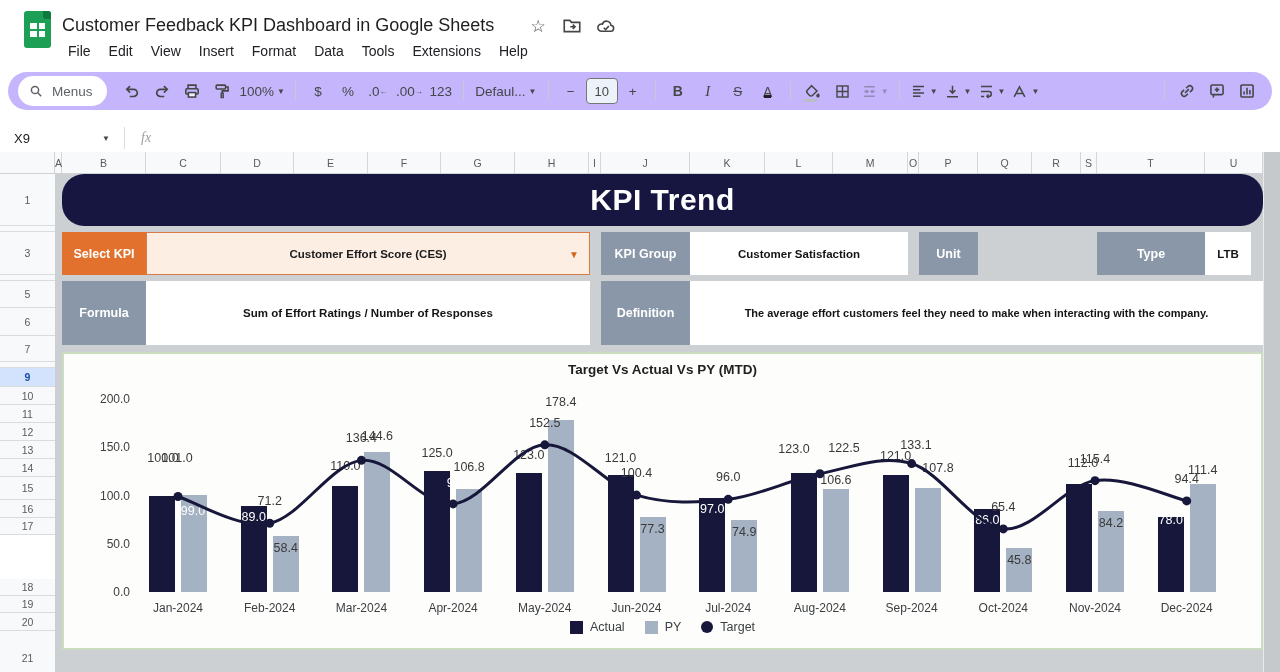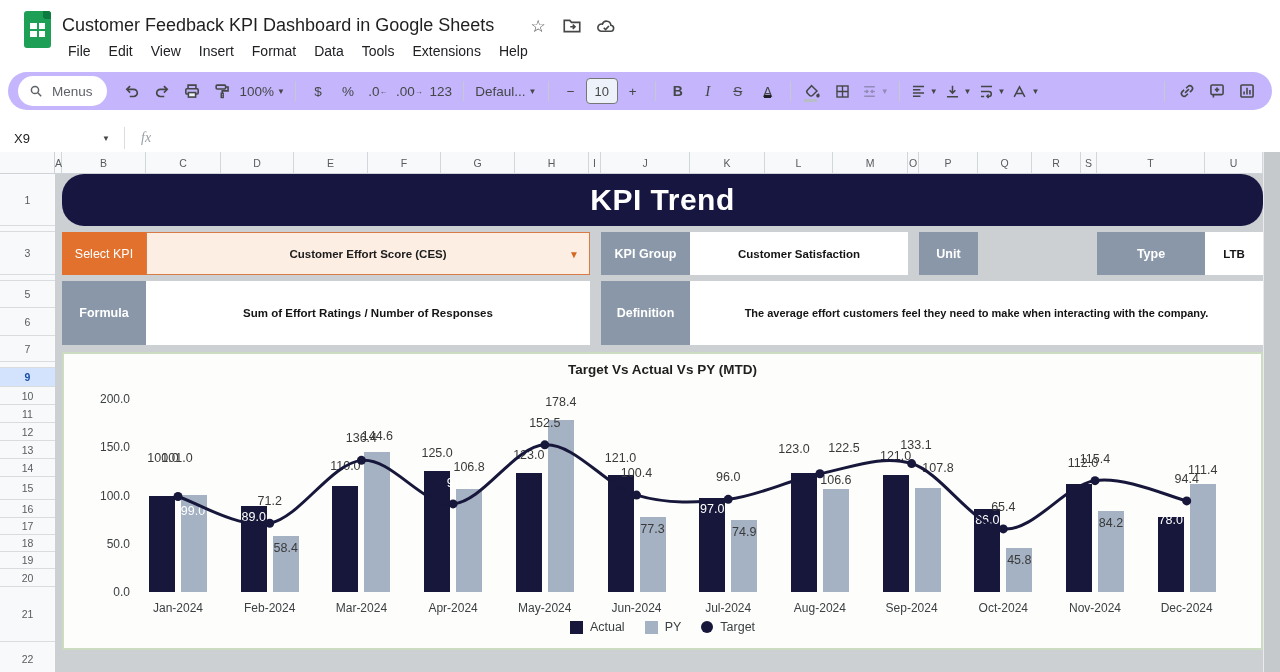--- a/index.html
+++ b/index.html
@@ -52,21 +52,21 @@
            border-right:1px solid #d4d7da;border-bottom:1px solid #cfd3d7;box-sizing:border-box;}
   .rowheads{position:absolute;left:0;top:174px;width:55px;display:flex;flex-direction:column;}
   .rowcell{width:55px;text-align:center;font-size:10.5px;color:#575b5f;background:#f8f9fa;
            border-bottom:1px solid #d9dcdf;box-sizing:border-box;display:flex;align-items:center;justify-content:center;}
   .rowsel{background:#d3e3fd;color:#174ea6;font-weight:bold;}
   .gridbg{position:absolute;left:55px;top:174px;width:1208px;height:498px;background:#cdd0d3;}
   .rstrip{position:absolute;left:1263px;top:152px;width:17px;height:520px;background:#c6c9cc;border-left:1px solid #e8eaed;}
   
   .blk{position:absolute;box-sizing:border-box;display:flex;align-items:center;justify-content:center;text-align:center;}
   .banner{left:62px;top:174px;width:1201px;height:52px;background:#161640;color:#fff;font-size:30px;font-weight:bold;letter-spacing:.5px;border-radius:22px;}
-  .lab-orange{background:#e2712e;color:#fff;font-weight:normal;font-size:12.5px;}
+  .lab-orange{background:#e2712e;color:#fff;font-weight:bold;font-size:12.5px;}
   .lab-slate{background:#8997a8;color:#fff;font-weight:bold;font-size:12.5px;}
   .cell-white{background:#fff;color:#141414;font-weight:bold;font-size:11.5px;}
   .kpi-dd{background:#fdeee3;border:1px solid #d97b47;color:#1c1c1c;font-weight:bold;font-size:11.5px;position:relative;}
   .kpi-dd .ddcar{position:absolute;right:10px;top:50%;transform:translateY(-50%);color:#d3671f;font-size:10px;}
   
   .chart{position:absolute;left:62px;top:352px;width:1201px;height:298px;background:#fdfdfb;
          outline:2px solid #ccdcc0;outline-offset:-2px;}
   .chart-title{position:absolute;left:0;top:10px;width:100%;text-align:center;font-size:13.5px;font-weight:bold;color:#1f1f1f;}
   .bar{position:absolute;}
   .actual-bar{background:#17173b;}
@@ -311,39 +311,39 @@
       <div class="rowcell" style="height: 6px;"></div>
       <div class="rowcell rowsel" style="height: 19px;">9</div>
       <div class="rowcell" style="height: 18px;">10</div>
       <div class="rowcell" style="height: 18px;">11</div>
       <div class="rowcell" style="height: 18px;">12</div>
       <div class="rowcell" style="height: 18px;">13</div>
       <div class="rowcell" style="height: 18px;">14</div>
       <div class="rowcell" style="height: 23px;">15</div>
       <div class="rowcell" style="height: 18px;">16</div>
       <div class="rowcell" style="height: 17px;">17</div>
-      <div class="rowcell" style="height: 17px;">18</div>
+      <div class="rowcell" style="height: 17px; margin-top: 44px;">18</div>
       <div class="rowcell" style="height: 17px;">19</div>
       <div class="rowcell" style="height: 18px;">20</div>
       <div class="rowcell" style="height: 55px;">21</div>
       <div class="rowcell" style="height: 35px;">22</div>
     </div>
 
   <div class="blk banner">KPI Trend</div>
 
   <div class="blk lab-orange" style="left:62px;top:232px;width:84px;height:43px;">Select KPI</div>
   <div class="blk kpi-dd" style="left:146px;top:232px;width:444px;height:43px;">
     <span>Customer Effort Score (CES)</span>
     <span class="ddcar">▼</span>
   </div>
   <div class="blk lab-slate" style="left:601px;top:232px;width:89px;height:43px;">KPI Group</div>
   <div class="blk cell-white" style="left:690px;top:232px;width:218px;height:43px;">Customer Satisfaction</div>
   <div class="blk lab-slate" style="left:919px;top:232px;width:59px;height:43px;">Unit</div>
   <div class="blk lab-slate" style="left:1097px;top:232px;width:108px;height:43px;">Type</div>
-  <div class="blk cell-white" style="left:1205px;top:232px;width:58px;height:43px;">LTB</div>
+  <div class="blk cell-white" style="left:1205px;top:232px;width:46px;height:43px;">LTB</div>
 
   <div class="blk lab-slate" style="left:62px;top:281px;width:84px;height:64px;">Formula</div>
   <div class="blk cell-white" style="left:146px;top:281px;width:444px;height:64px;">Sum of Effort Ratings / Number of Responses</div>
   <div class="blk lab-slate" style="left:601px;top:281px;width:89px;height:64px;">Definition</div>
   <div class="blk cell-white" style="left:690px;top:281px;width:573px;height:64px;font-size:11px;">The average effort customers feel they need to make when interacting with the company.</div>
 
   <div class="chart" id="chart">
     <div class="chart-title">Target Vs Actual Vs PY (MTD)</div>
     <div id="plot">
         <div class="bar actual-bar" style="left: 87px; top: 143.5px; width: 26px; height: 96.5px;"></div>

